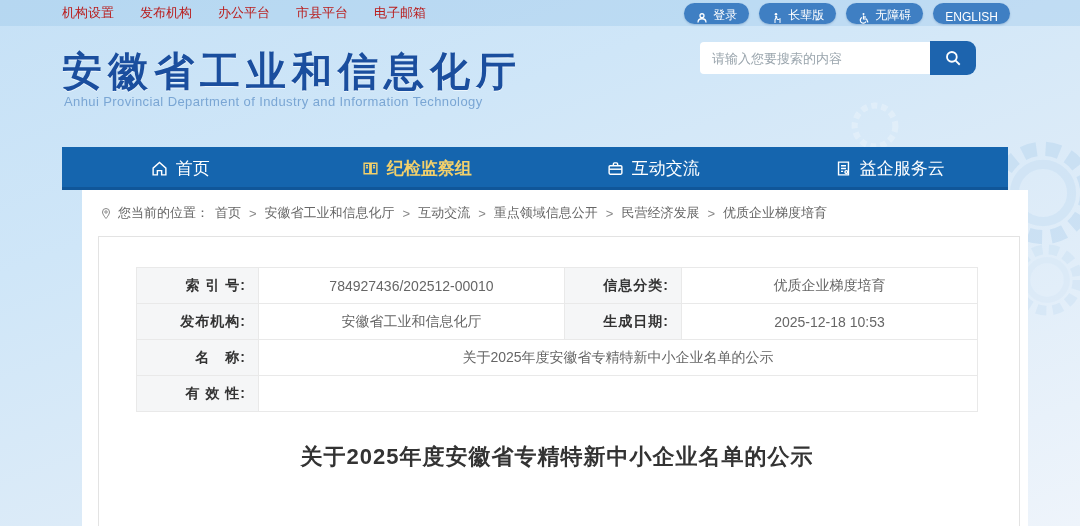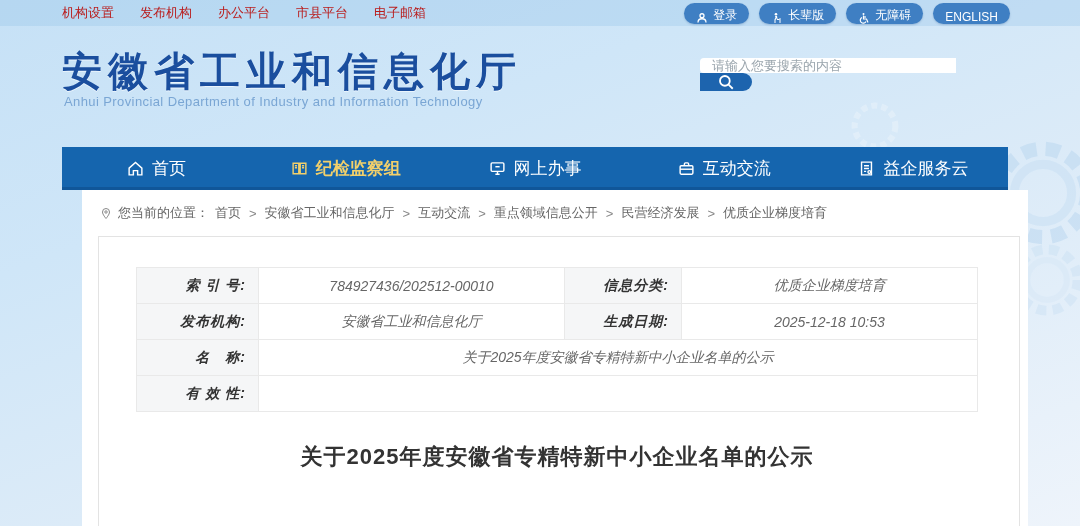--- a/index.html
+++ b/index.html
@@ -33,21 +33,21 @@
   
   .header { position:absolute; left:0; top:26px; width:1080px; height:121px; }
   .site-title {
     position:absolute; left:62px; top:18px; font-size:40px; font-weight:bold;
     color:#1a4e9e; letter-spacing:6px;
     text-shadow:0 1px 0 rgba(255,255,255,.6);
   }
   .site-sub {
     position:absolute; left:64px; top:68px; font-size:13px; color:#7aa6d4; letter-spacing:.4px;
   }
-  .searchbox { position:absolute; left:700px; top:31px; width:276px; height:34px; display:flex;flex-direction:column; }
+  .searchbox { position:absolute; left:700px; top:15px; width:276px; height:34px; display:flex; }
   .searchbox input {
     width:256px; height:32px; margin-top:1px; border:none; outline:none;
     border-radius:4px 0 0 4px; padding:0 12px; font-size:13px; color:#333;
     font-family:"Liberation Sans","DejaVu Sans",sans-serif;
   }
   .searchbox input::placeholder { color:#9aa5ad; }
   .search-btn {
     width:52px; height:34px; background:#1d64ae; border:none; cursor:pointer;
     border-radius:0 9px 9px 0; display:flex; align-items:center; justify-content:center;
   }
@@ -74,21 +74,21 @@
     font-size:13px; color:#666;
   }
   .breadcrumb svg { width:12px; height:15px; flex:0 0 auto; }
   .crumb { cursor:pointer; }
   .crumb-sep { color:#888; margin:0 2px; }
 
   .card {
     margin:2px 8px 0 16px; border:1px solid #e3e3e3; background:#fff;
     height:320px; padding:30px 41px 0 37px;
   }
-  table.meta { width:100%; border-collapse:collapse; table-layout:fixed;font-style:italic; }
+  table.meta { width:100%; border-collapse:collapse; table-layout:fixed; }
   table.meta td {
     border:1px solid #e9e9e9; height:36px; font-size:14px; padding:0 12px;
     overflow:hidden; white-space:nowrap;
   }
   td.lbl {
     background:#f5f6f7; color:#333; font-weight:bold; text-align:right; letter-spacing:1px;
   }
   td.val { color:#666; text-align:center; padding-left:14px; }
 
   .article-title {
@@ -172,28 +172,20 @@
           <path d="M3 11.5 12 3.5l9 8V21h-6v-6h-6v6H3z"></path>
         </svg>
       <span>首页</span>
     </div>
     <div class="nav-item active">
       <svg viewBox="0 0 24 24" fill="none" stroke="currentColor" stroke-width="2">
           <path d="M3 4.5h8v15H3zM13 4.5h8v15h-8z"></path>
           <path d="M5.5 8h3M5.5 11h3M15.5 8h3M15.5 11h3"></path>
         </svg>
       <span>纪检监察组</span>
-    </div>
-    <div class="nav-item">
-      <svg viewBox="0 0 24 24" fill="none" stroke="currentColor" stroke-width="2">
-          <rect x="3" y="4" width="18" height="12" rx="1.5"></rect>
-          <path d="M9 20h6M12 16v4"></path>
-          <path d="M9 9.5h6"></path>
-        </svg>
-      <span>网上办事</span>
     </div>
     <div class="nav-item">
       <svg viewBox="0 0 24 24" fill="none" stroke="currentColor" stroke-width="2">
           <rect x="3" y="8" width="18" height="12" rx="1.5"></rect>
           <path d="M9 8V5.5A1.5 1.5 0 0 1 10.5 4h3A1.5 1.5 0 0 1 15 5.5V8"></path>
           <path d="M3 13h18"></path>
         </svg>
       <span>互动交流</span>
     </div>
     <div class="nav-item">

